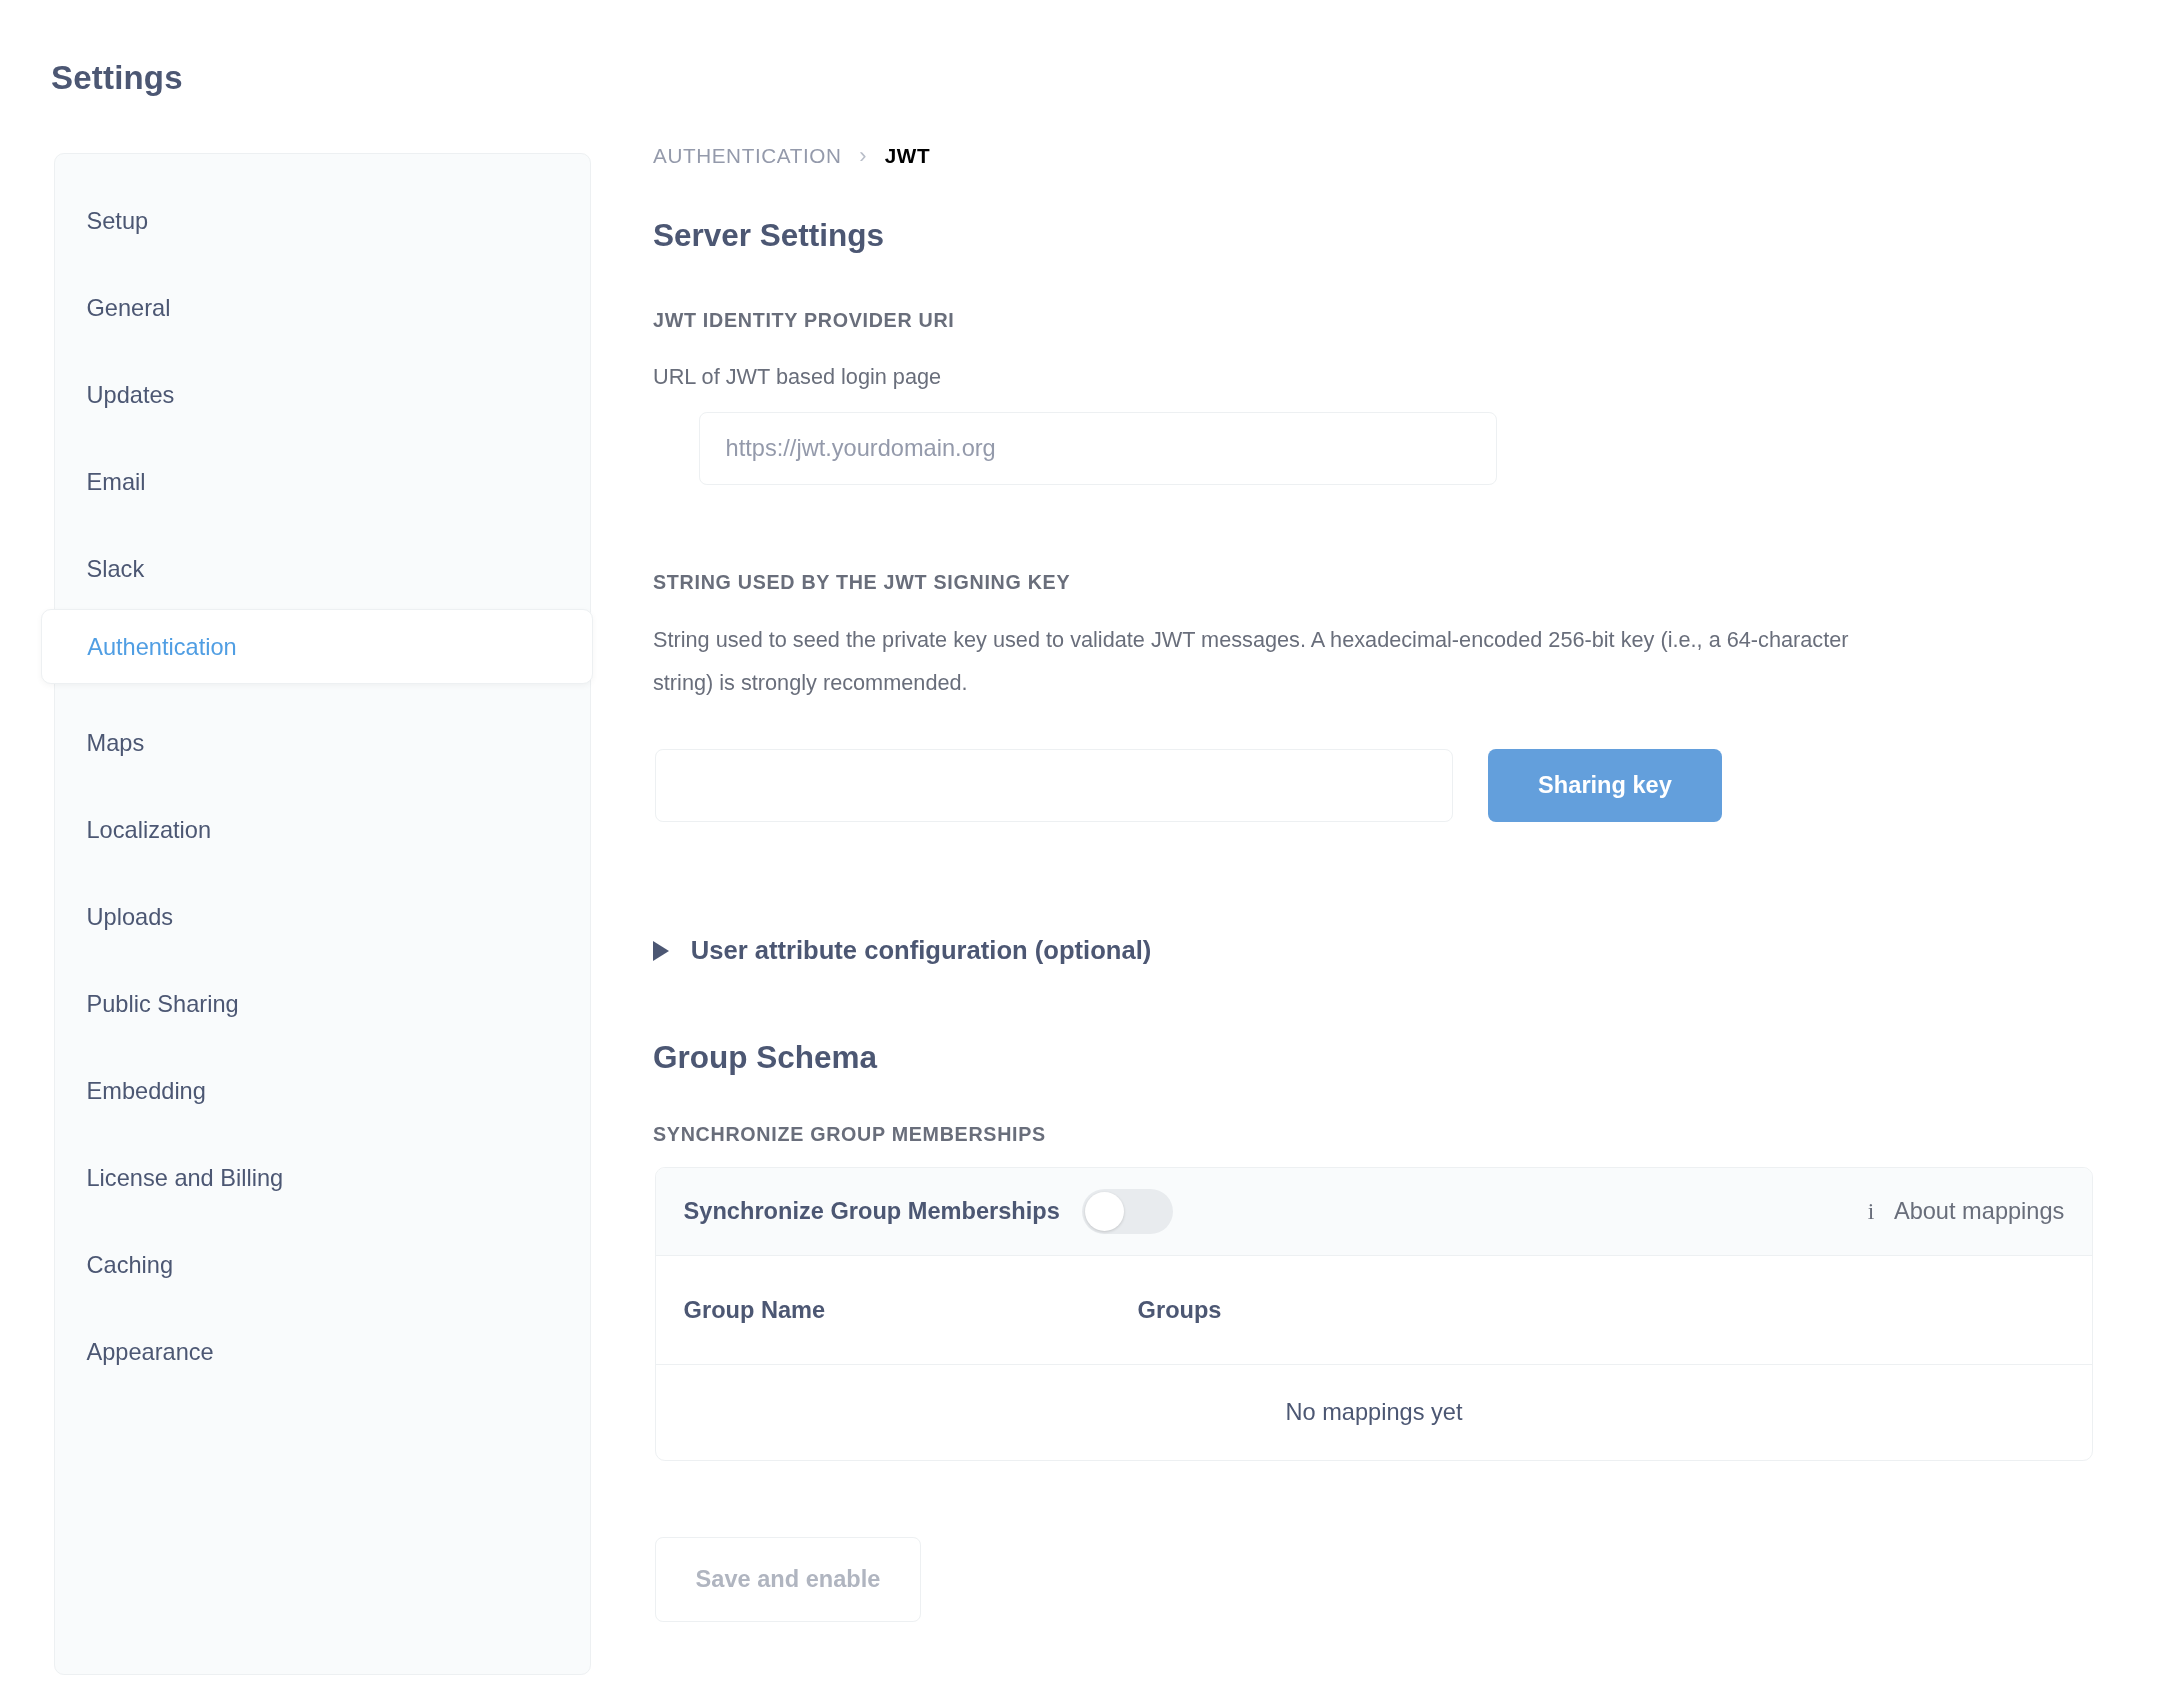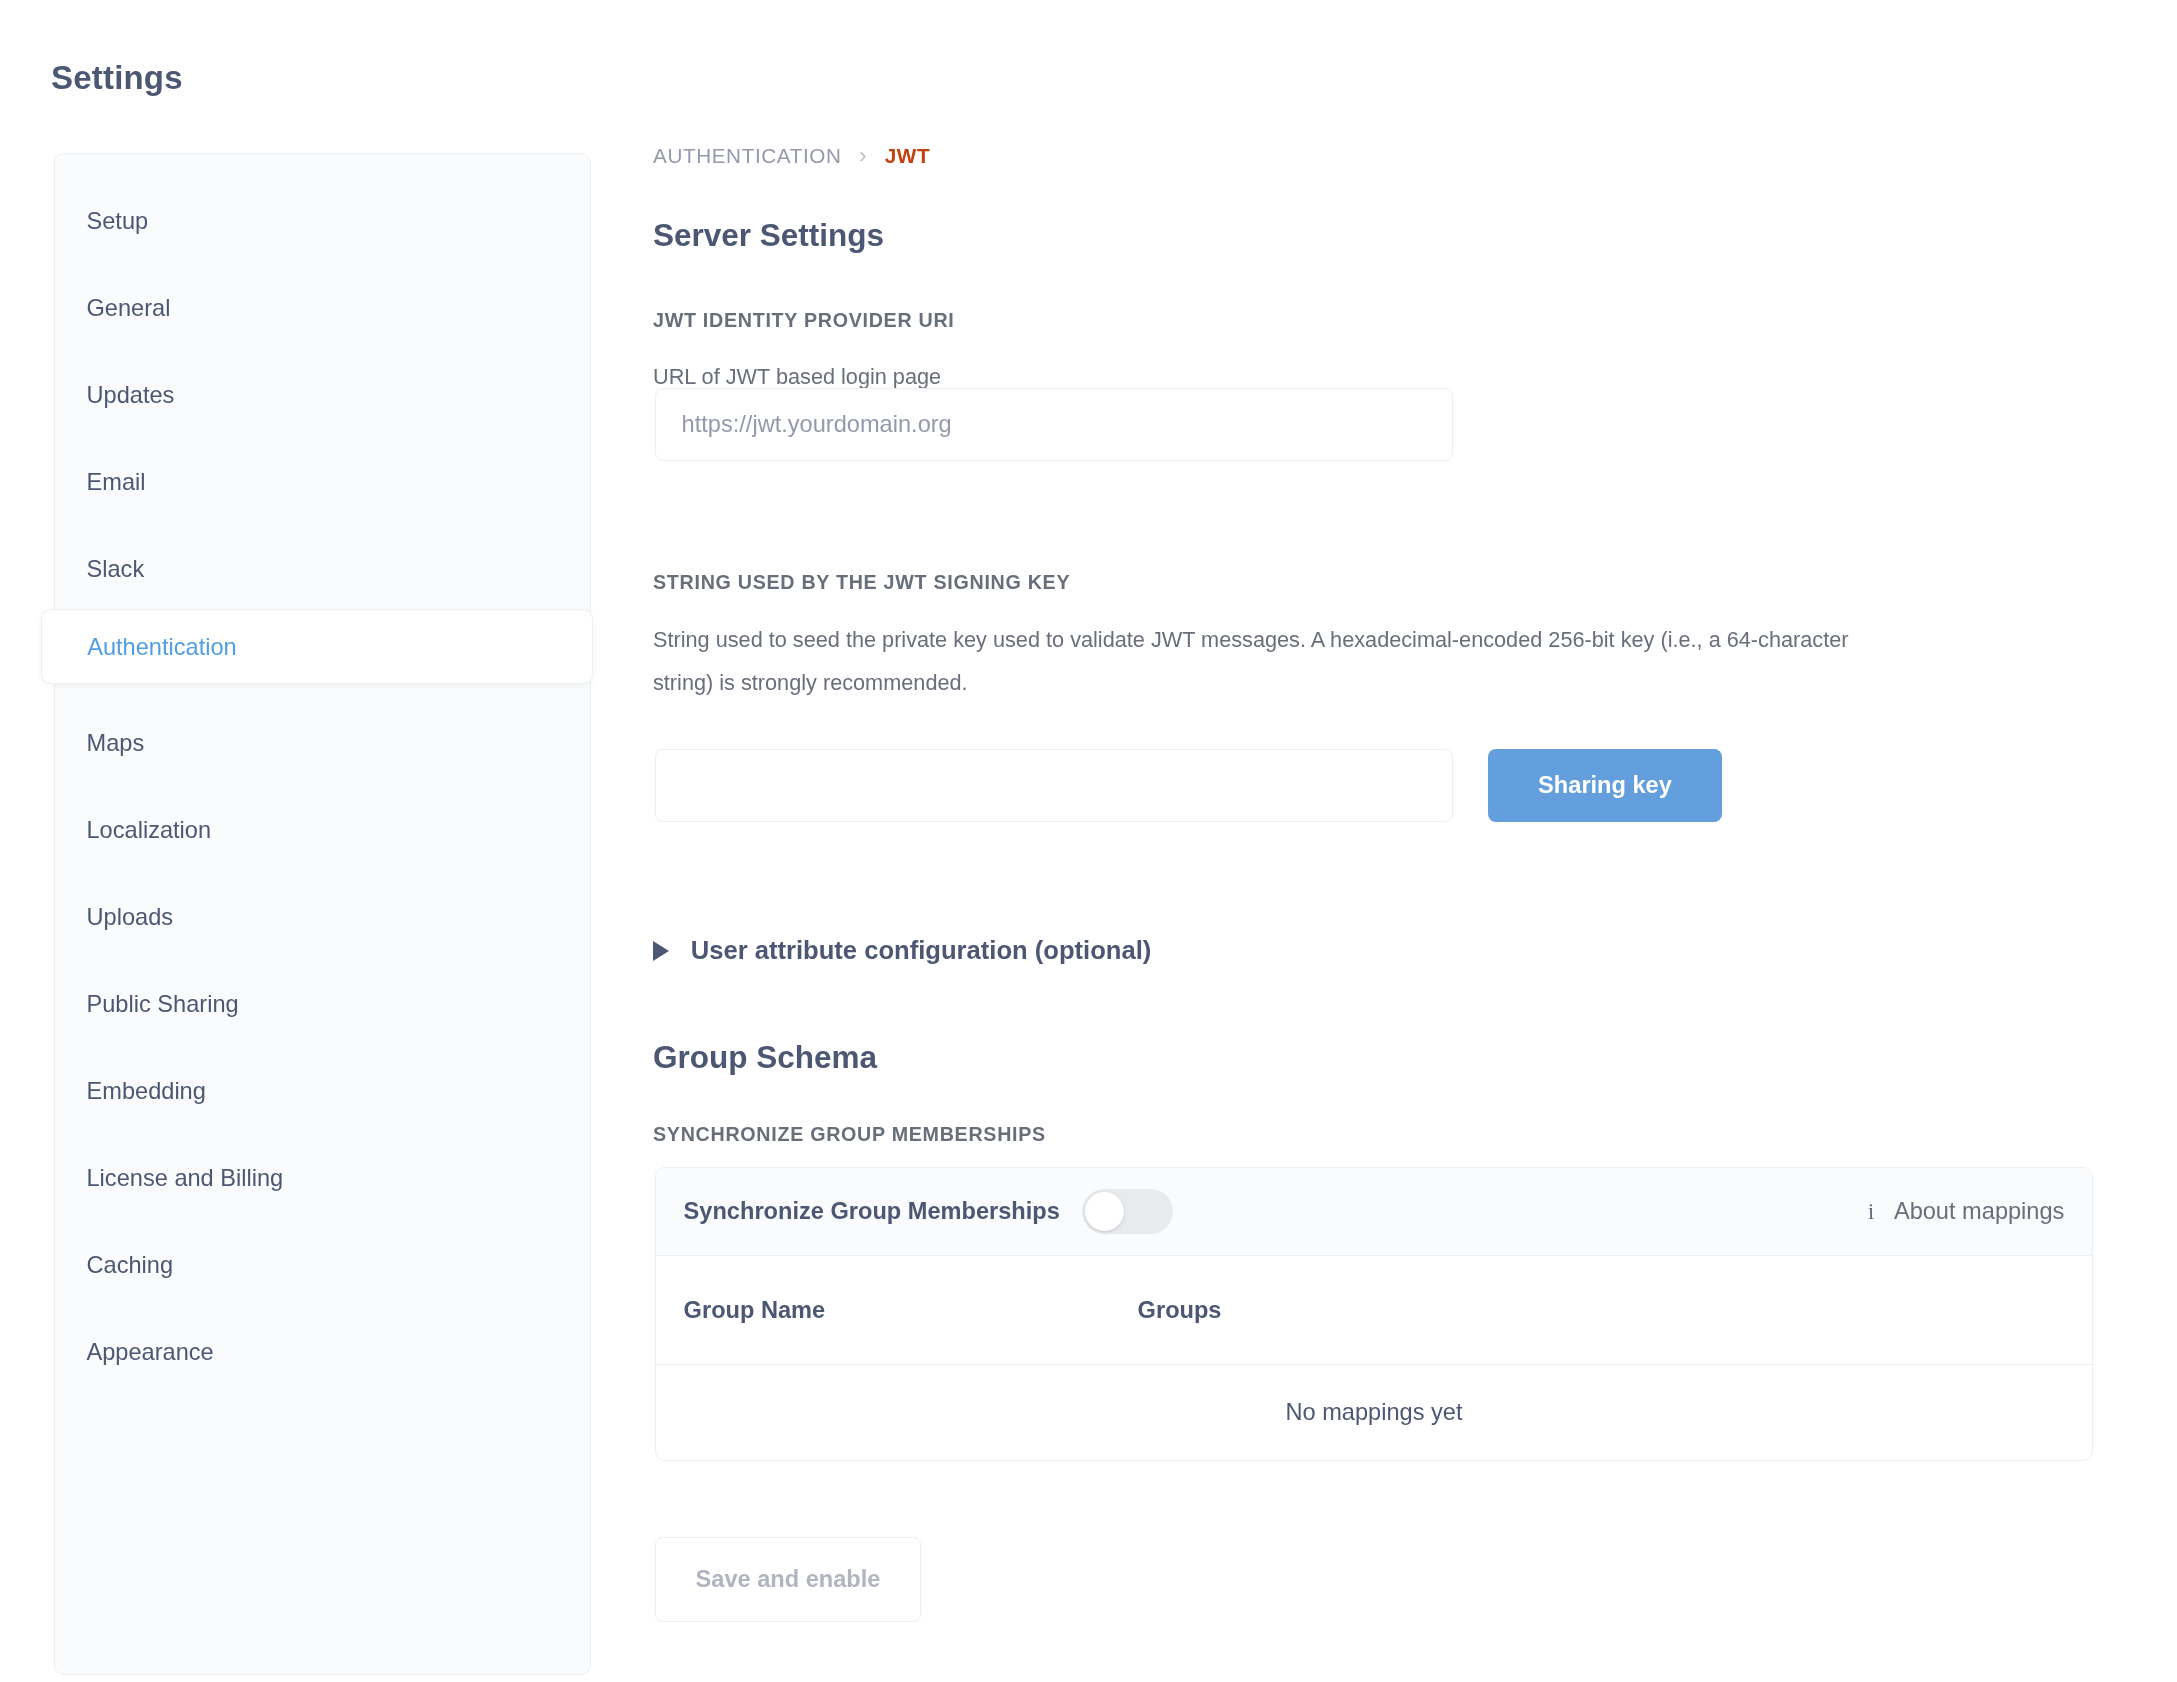--- a/index.html
+++ b/index.html
@@ -99,21 +99,21 @@
     font-weight: normal;
     cursor: pointer;
   }
   .crumb-sep {
     margin: 0 17.7px;
     color: #B8BDC8;
     font-size: 21.7px;
     line-height: 1;
   }
   .crumb-current {
-    color: #c2410c;
+    color: #000000;
     font-weight: bold;
   }
 
   .section-title {
     position: absolute;
     left: 0;
     font-size: 31.5px;
     font-weight: bold;
     color: #4C5773;
   }
@@ -152,21 +152,21 @@
     border-radius: 7.9px;
     background: #ffffff;
     box-sizing: border-box;
     font-family: "Liberation Sans", sans-serif;
     font-size: 23.6px;
     color: #4C5773;
     padding: 0 25.6px;
     outline: none;
   }
   .text-input::placeholder { color: #949AAB; }
-  .text-input.i1 { top: 388px; }
+  .text-input.i1 { top: 412px; margin-left: 44px; }
   .text-input.i2 { top: 749px; }
 
   .btn-primary {
     position: absolute;
     background: #639FDC;
     color: #ffffff;
     border: none;
     border-radius: 7.9px;
     font-family: "Liberation Sans", sans-serif;
     font-size: 23.6px;

